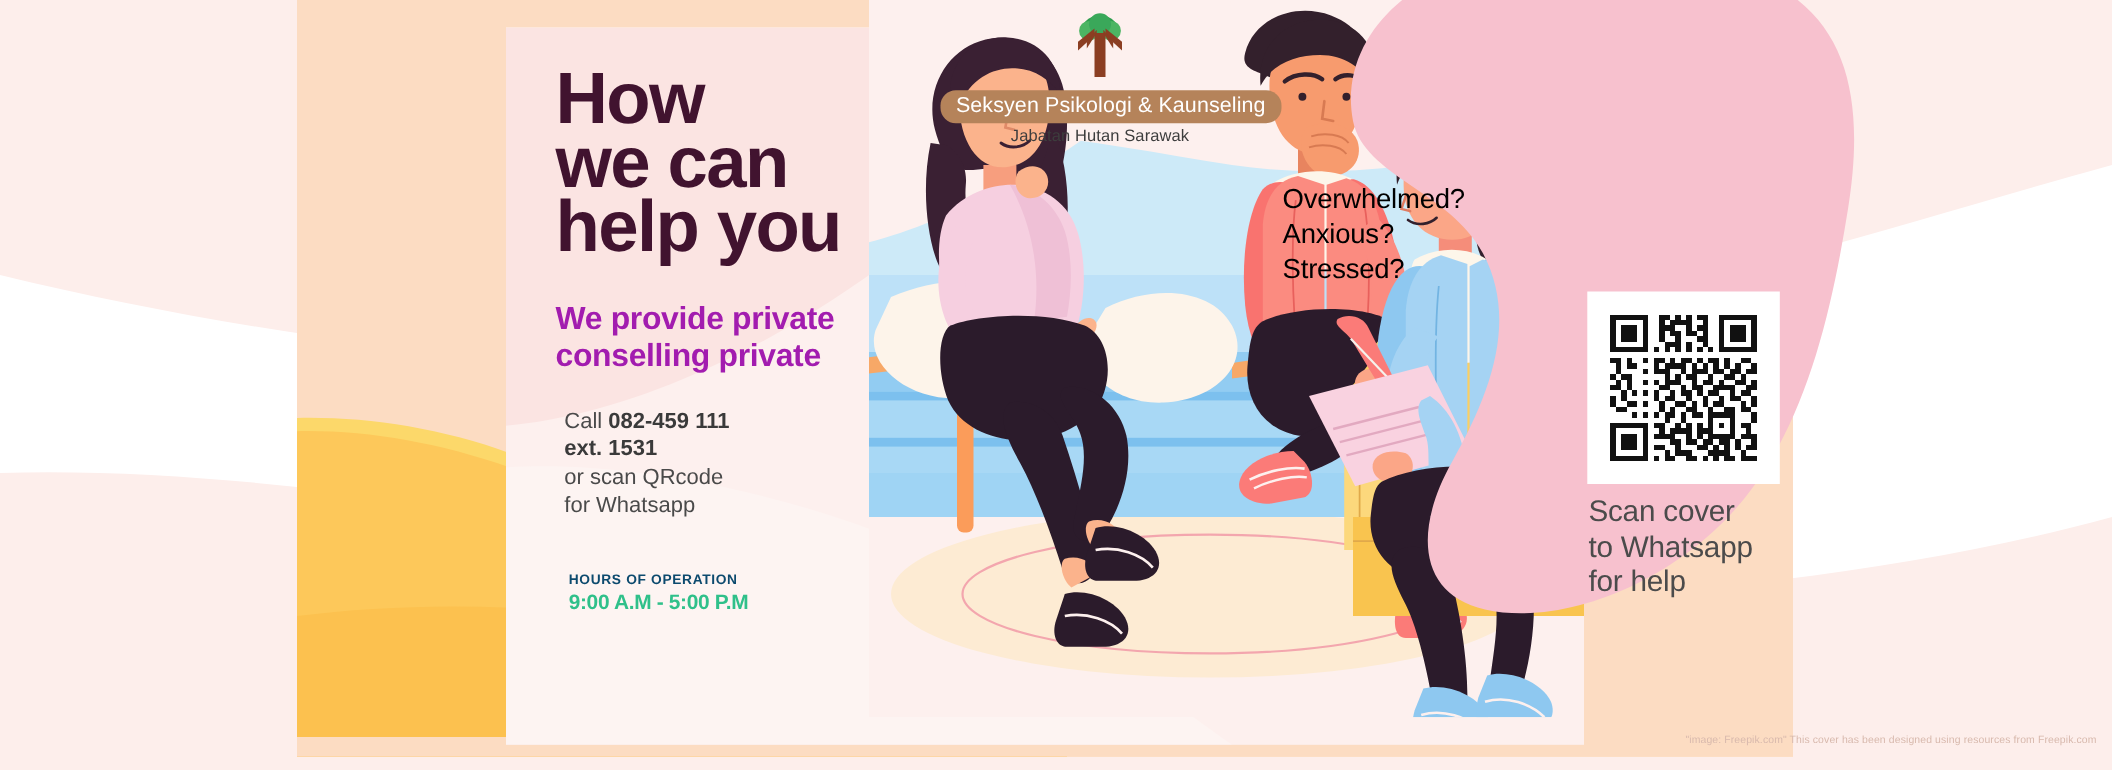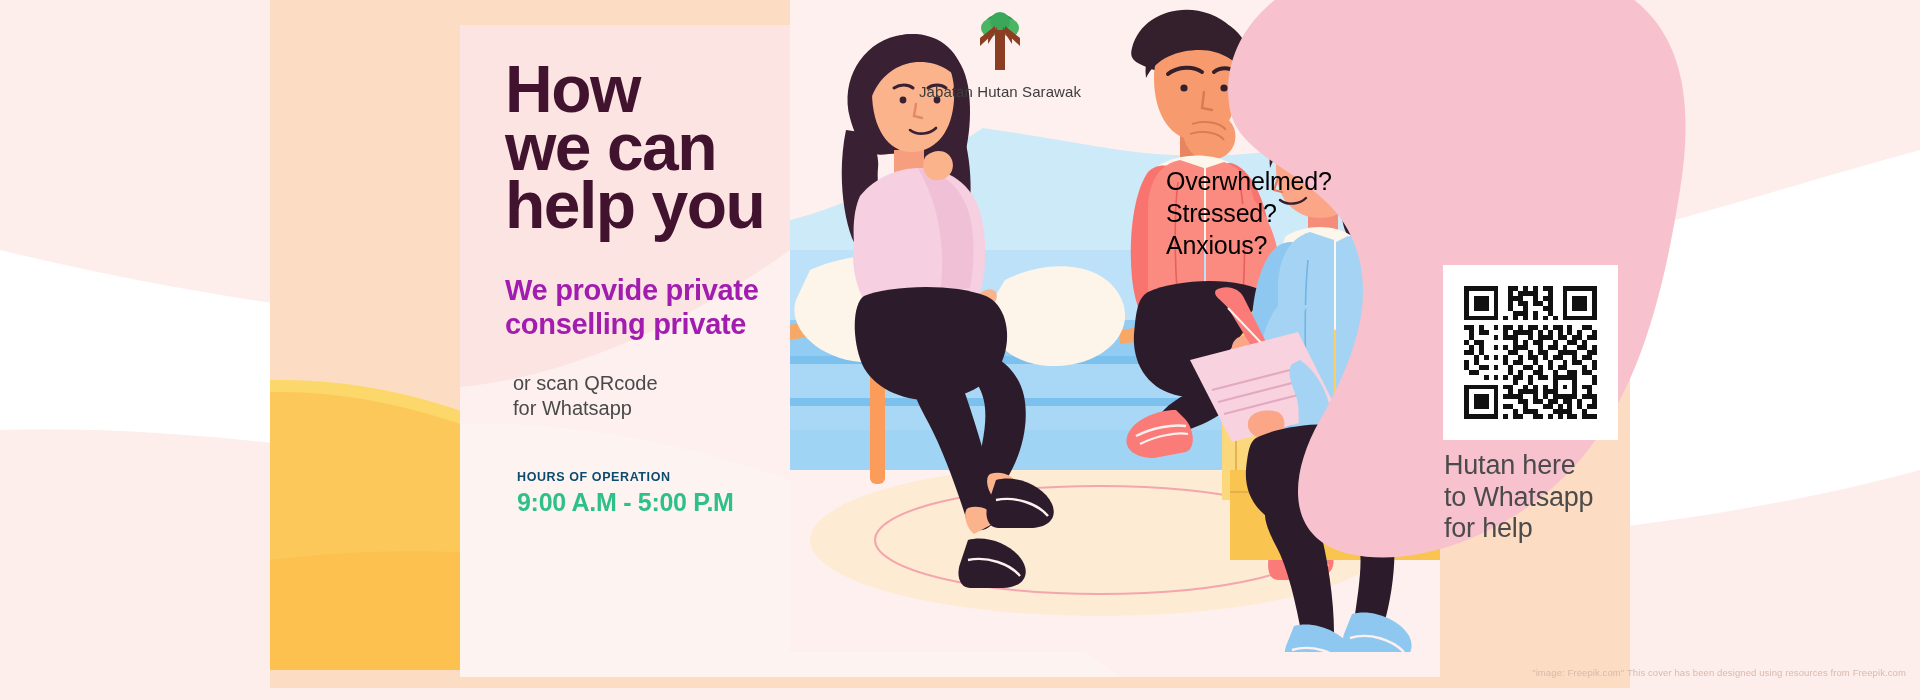--- a/index.html
+++ b/index.html
@@ -46,21 +46,21 @@
     margin:30px 0 0 8px;font-size:20px;line-height:1.27;color:#4a4a4a;
   }
   .callblock .b{font-weight:800;color:#3a3a3a;}
   .callblock .ln{display:block;}
   .hours{margin:48px 0 0 12px;}
   .hours-label{
     font-size:12.5px;font-weight:800;letter-spacing:0.6px;color:#0c4a6e;
     margin:0 0 4px 0;
   }
   .hours-value{
-    font-size:25px;font-weight:800;color:#2fc08a;letter-spacing:-0.3px;margin:0;
+    font-size:19px;font-weight:800;color:#2fc08a;letter-spacing:-0.3px;margin:0;
   }
 
   
   .logo{position:absolute;left:855px;top:8px;width:290px;text-align:center;z-index:40;}
   .logo-mark{width:72px;height:72px;margin:0 auto;display:block;}
   .logo-pill{
     display:inline-block;background:#b5835a;color:#ffffff;
     border-radius:14px;padding:3px 14px 4px 14px;
     font-size:19.5px;letter-spacing:0.1px;margin-top:2px;white-space:nowrap;
   }
@@ -341,20 +341,22 @@
     <h1 class="headline">
       <span>How</span>
       <span>we can</span>
       <span>help you</span>
     </h1>
     <p class="subhead">
       <span>We provide private</span>
       <span>conselling private</span>
     </p>
     <div class="callblock">
+      <span class="ln"><span>Call </span><span class="b">082-459 111</span></span>
+      <span class="ln b">ext. 1531</span>
       <span class="ln">or scan QRcode</span>
       <span class="ln">for Whatsapp</span>
     </div>
     <div class="hours">
       <p class="hours-label">HOURS OF OPERATION</p>
       <p class="hours-value">9:00 A.M - 5:00 P.M</p>
     </div>
   </div>
 
   <div class="logo">
@@ -364,27 +366,28 @@
       <path d="M52 24 C52 15 46 9 38 9 C39 14 42 20 46 24 Z" fill="#2f9e4f"></path>
       <circle cx="26" cy="20" r="9" fill="#4cb563"></circle>
       <circle cx="46" cy="20" r="9" fill="#4cb563"></circle>
       <circle cx="36" cy="14" r="10" fill="#3aa85a"></circle>
       <path d="M31 22 L41 22 L41 62 L31 62 Z" fill="#8b3e22"></path>
       <path d="M31 24 L16 38 L16 30 L31 18 Z" fill="#8b3e22"></path>
       <path d="M41 24 L56 38 L56 30 L41 18 Z" fill="#8b3e22"></path>
       <path d="M33 22 L24 36 L24 30 L33 19 Z" fill="#8b3e22"></path>
       <path d="M39 22 L48 36 L48 30 L39 19 Z" fill="#8b3e22"></path>
     </svg>
+    <span class="logo-pill">Seksyen Psikologi &amp; Kaunseling</span>
     <span class="logo-sub">Jabatan Hutan Sarawak</span>
   </div>
 
   <div class="questions">
     <span>Overwhelmed?</span>
+    <span>Anxious?</span>
     <span>Stressed?</span>
-    <span>Anxious?</span>
   </div>
 
   <div class="qr-card">
     <svg width="143" height="143" viewBox="0 0 29 29" shape-rendering="crispEdges">
       <rect width="29" height="29" fill="#ffffff"></rect>
       <g fill="#111111">
 
         <rect x="1" y="1" width="7" height="1"></rect>
           <rect x="1" y="7" width="7" height="1"></rect>
         <rect x="1" y="1" width="1" height="7"></rect>
@@ -563,20 +566,20 @@
         <rect x="15" y="27" width="2" height="1"></rect>
           <rect x="18" y="27" width="1" height="1"></rect>
         <rect x="20" y="27" width="1" height="1"></rect>
           <rect x="22" y="27" width="2" height="1"></rect>
         <rect x="26" y="27" width="2" height="1"></rect>
       </g>
     </svg>
   </div>
 
   <div class="scan-text">
-    <span>Hutan here</span>
+    <span>Scan cover</span>
     <span>to Whatsapp</span>
     <span>for help</span>
   </div>
 
   <div class="credit">"image: Freepik.com" This cover has been designed using resources from Freepik.com</div>
 
 </div>
 
 </body></html>

